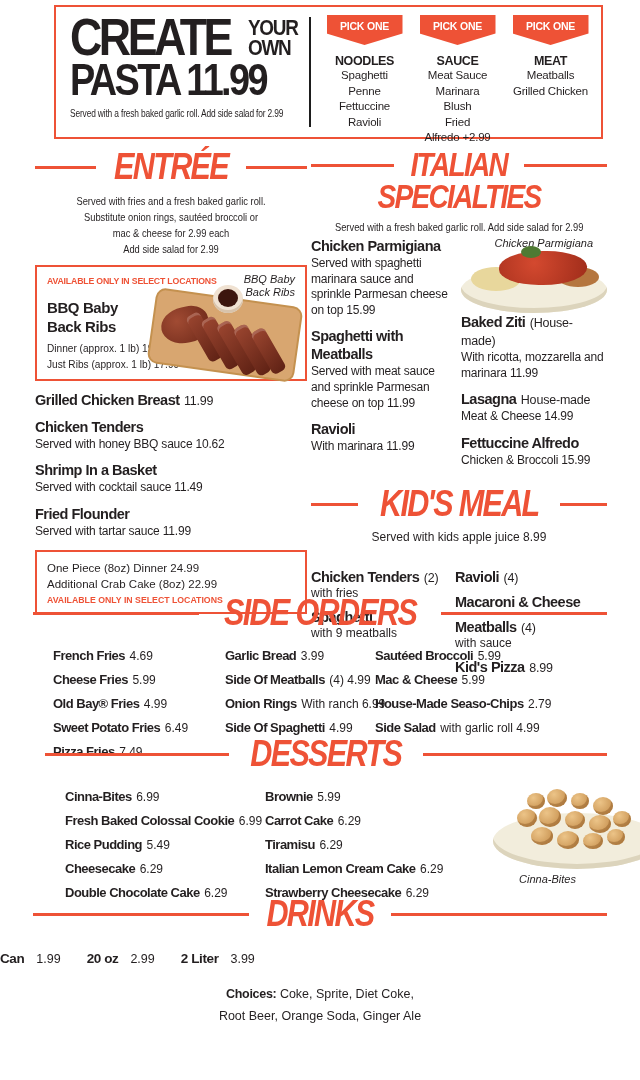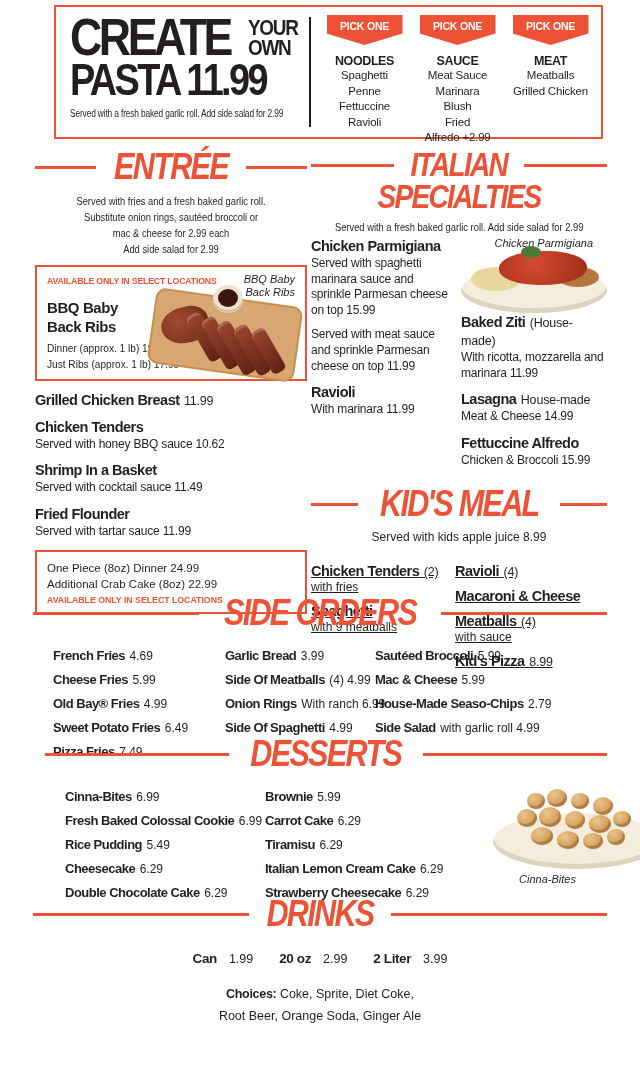--- a/index.html
+++ b/index.html
@@ -70,42 +70,42 @@
   .parm-caption{ text-align:right; font-style:italic; font-size:11px; padding-right:14px; }
   .parm-photo{ position:relative; height:62px; margin-top:2px; }
   .plate{ position:absolute; background:#f2eddc; border-radius:50%; box-shadow:inset 0 -5px 0 #dcd4bc; }
   .parm-plate{ left:0; bottom:0; width:146px; height:46px; }
   .parm-food-red{ position:absolute; left:38px; top:0; width:88px; height:34px; border-radius:50% 45% 50% 45%; background:radial-gradient(circle at 40% 35%,#d4492f,#9e2c1a); }
   .parm-food-pasta{ position:absolute; left:10px; top:16px; width:50px; height:24px; border-radius:50%; background:#e8d79c; }
   .parm-food-green{ position:absolute; left:60px; top:-5px; width:20px; height:12px; border-radius:50%; background:#4f7a33; }
   .parm-food-brown{ position:absolute; left:96px; top:16px; width:42px; height:20px; border-radius:50%; background:#b5763f; }
 
   .kids-note{ text-align:center; font-size:12px; margin-top:5px; }
-  .kids-grid{ display:flex; margin-top:18px;text-decoration:underline; }
+  .kids-grid{ display:flex; margin-top:24px; }
   .kids-left{ width:138px; }
   .kids-right{ flex:1; padding-left:6px; }
   .kid-item{ margin-bottom:7px; }
   .kid-sub{ font-size:12px; line-height:1.2; }
 
   
   .wide{ position:absolute; left:0; width:640px; }
   .side-orders{ top:592px; } .desserts{ top:733px;padding-left:12px; } .drinks{ top:893px; }
   .wide .sec-head{ padding:0 33px; }
   .so-grid{ display:grid; grid-template-columns:172px 150px auto; padding:12px 28px 0 53px; }
   .so-item{ margin-bottom:6px; white-space:nowrap; }
   .so-name{ font-weight:800; font-size:13px; letter-spacing:-.5px; }
   .so-after{ font-size:12px; }
 
   .ds-grid{ display:grid; grid-template-columns:200px 218px auto; padding:12px 28px 0 53px; }
   .ds-photo-wrap{ position:relative; height:96px; }
   .cb-plate{ left:10px; top:26px; width:168px; height:56px; }
   .bite{ position:absolute; border-radius:50%; background:radial-gradient(circle at 35% 30%,#ecc488,#c08744); box-shadow:inset -2px -3px 0 rgba(120,70,20,.35); }
   .ds-caption{ position:absolute; left:0; right:0; top:86px; text-align:center; font-style:italic; font-size:11px; }
 
-  .drink-sizes{ display:flex; justify-content:center; gap:26px; margin-top:16px; align-items:baseline; }
+  .drink-sizes{ display:flex; gap:26px; margin-top:16px; align-items:baseline; }
   .drink-size{ display:flex; gap:12px; align-items:baseline; }
   .drink-label{ font-weight:800; font-size:13.5px; letter-spacing:-.4px; }
   .drink-price{ font-size:12.5px; }
   .choices{ text-align:center; margin-top:18px; font-size:12.5px; line-height:1.75; }
   .choices-label{ font-weight:800; letter-spacing:-.3px; }
 </style>
 </head>
 <body>
 
 <div class="page">
@@ -228,20 +228,21 @@
         <span>Served with a fresh baked garlic roll. Add side salad for 2.99</span>
       </div>
 
       <div class="italian-grid">
         <div class="it-left">
           <div class="m-item">
             <span class="m-name">Chicken Parmigiana</span>
             <div class="m-desc">Served with spaghetti marinara sauce and sprinkle Parmesan cheese on top 15.99</div>
           </div>
           <div class="m-item">
+            <span class="m-name">Spaghetti with Meatballs</span>
             <div class="m-desc">Served with meat sauce and sprinkle Parmesan cheese on top 11.99</div>
           </div>
           <div class="m-item">
             <span class="m-name">Ravioli</span>
             <div class="m-desc">With marinara 11.99</div>
           </div>
         </div>
         <div class="it-right">
           <div class="parm-caption">Chicken Parmigiana</div>
           <div class="parm-photo">

